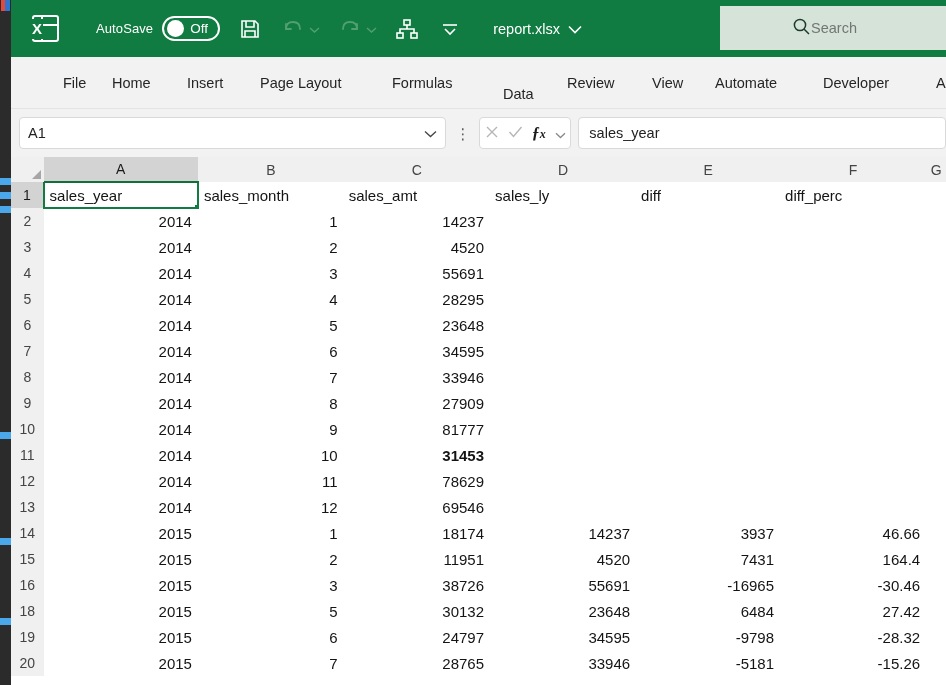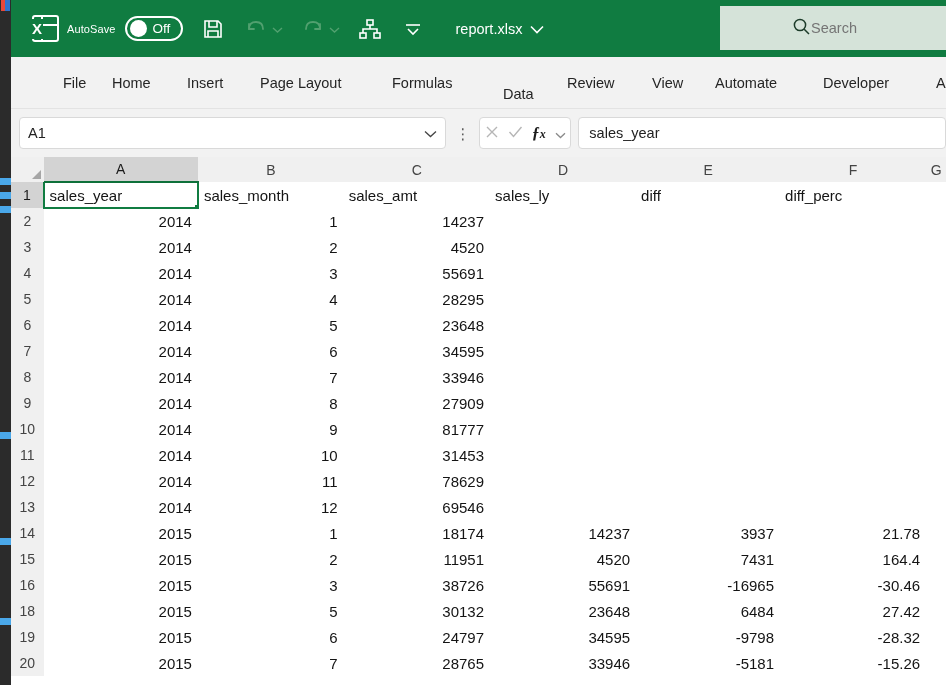--- a/index.html
+++ b/index.html
@@ -40,21 +40,21 @@
   }
   .xl-logo::after {
     content:""; position:absolute; top:7px; left:-2px; right:-2px; height:2px; background:#ffffff;
   }
   .xl-logo .xglyph {
     position:absolute; left:-3px; top:2px; width:12px; height:20px;
     color:#ffffff; font-size:15px; font-weight:bold; line-height:20px; text-align:center;
     background:#107c41; z-index:2;
   }
   .autosave-label {
-    margin-left:8px; font-size:11px; letter-spacing:.1px; white-space:nowrap;
+    margin-left:37px; font-size:13px; letter-spacing:.1px; white-space:nowrap;
   }
   .toggle {
     margin-left:9px; width:58px; height:25px; border:2px solid #ffffff; border-radius:13px;
     display:flex; align-items:center; position:relative; flex:none;
   }
   .toggle .knob {
     width:17px; height:17px; border-radius:50%; background:#ffffff; margin-left:3px;
   }
   .toggle .tstate {
     font-size:13.5px; margin-left:6px; color:#ffffff;
@@ -410,21 +410,21 @@
             <td class="cell num" style="width: 148px;">81777</td>
             <td class="cell num" style="width: 148px;"></td>
             <td class="cell num" style="width: 146px;"></td>
             <td class="cell num" style="width: 148px;"></td>
             <td class="cell num" style="width: 20px;"></td>
           </tr>
           <tr>
             <td class="rowhead">11</td>
             <td class="cell num" style="width: 156px;">2014</td>
             <td class="cell num" style="width: 147px;">10</td>
-            <td class="cell num" style="width: 148px;">31453</td>
+            <td class="cell num" style="width: 148px; font-weight: bold;">31453</td>
             <td class="cell num" style="width: 148px;"></td>
             <td class="cell num" style="width: 146px;"></td>
             <td class="cell num" style="width: 148px;"></td>
             <td class="cell num" style="width: 20px;"></td>
           </tr>
           <tr>
             <td class="rowhead">12</td>
             <td class="cell num" style="width: 156px;">2014</td>
             <td class="cell num" style="width: 147px;">11</td>
             <td class="cell num" style="width: 148px;">78629</td>
@@ -443,21 +443,21 @@
             <td class="cell num" style="width: 148px;"></td>
             <td class="cell num" style="width: 20px;"></td>
           </tr>
           <tr>
             <td class="rowhead">14</td>
             <td class="cell num" style="width: 156px;">2015</td>
             <td class="cell num" style="width: 147px;">1</td>
             <td class="cell num" style="width: 148px;">18174</td>
             <td class="cell num" style="width: 148px;">14237</td>
             <td class="cell num" style="width: 146px;">3937</td>
-            <td class="cell num" style="width: 148px;">21.78</td>
+            <td class="cell num" style="width: 148px;">46.66</td>
             <td class="cell num" style="width: 20px;"></td>
           </tr>
           <tr>
             <td class="rowhead">15</td>
             <td class="cell num" style="width: 156px;">2015</td>
             <td class="cell num" style="width: 147px;">2</td>
             <td class="cell num" style="width: 148px;">11951</td>
             <td class="cell num" style="width: 148px;">4520</td>
             <td class="cell num" style="width: 146px;">7431</td>
             <td class="cell num" style="width: 148px;">164.4</td>

